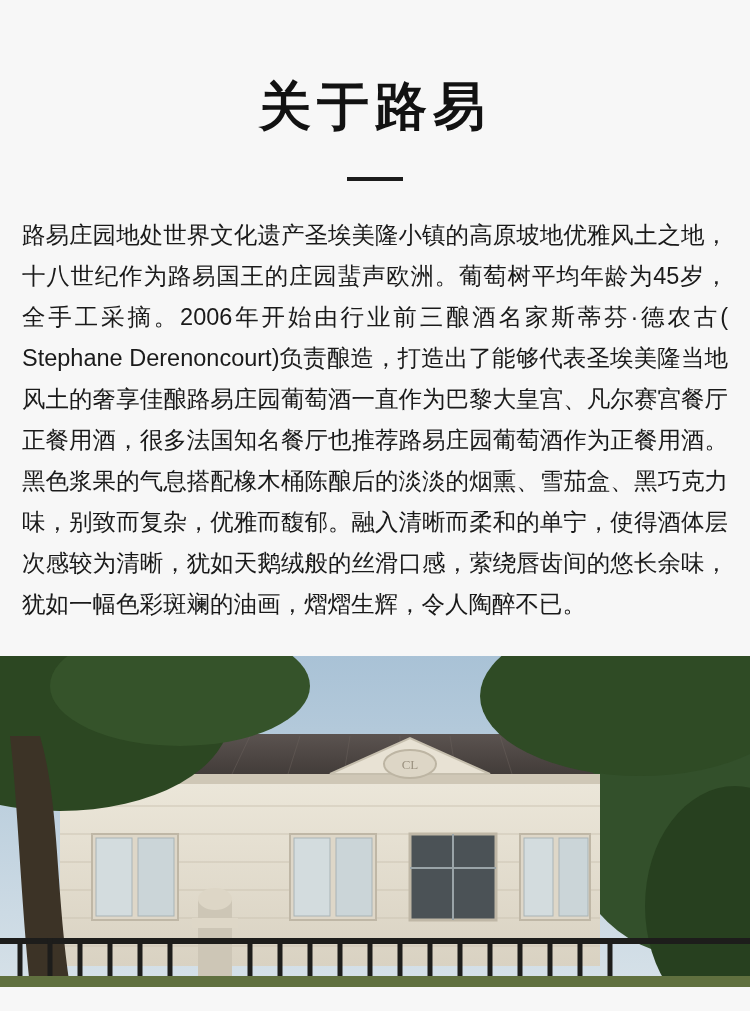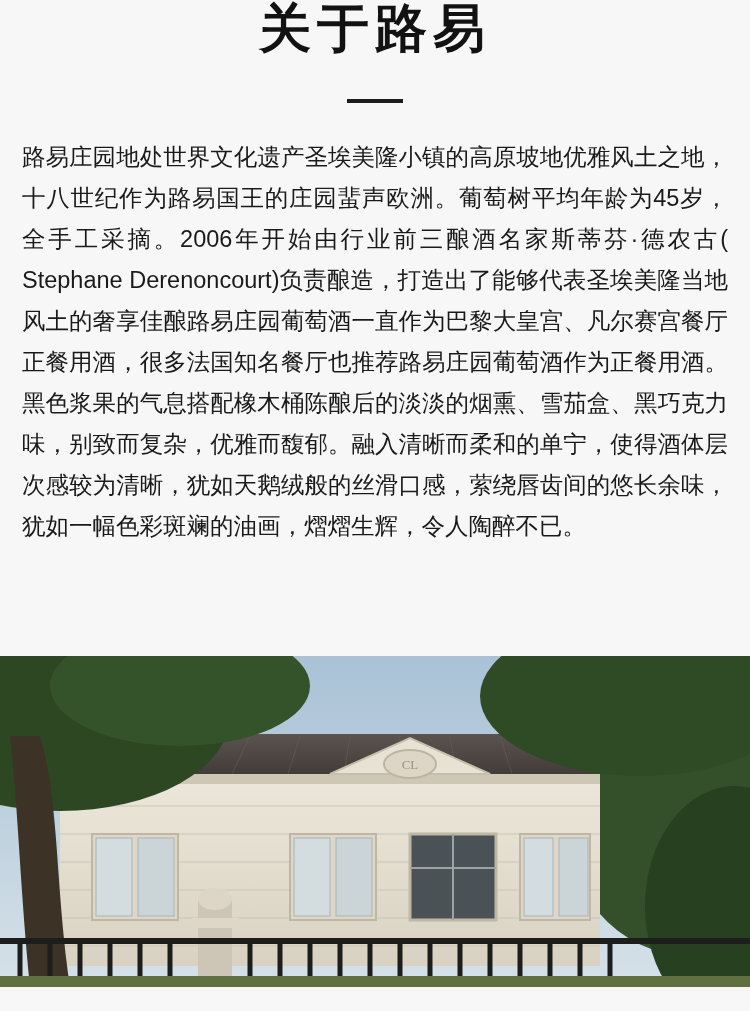--- a/index.html
+++ b/index.html
@@ -23,20 +23,21 @@
   .content-block {
     position: absolute;
     top: 0;
     left: 0;
     width: 750px;
     height: 680px;
     background: #f7f7f7;
   }
   .title {
     margin: 0;
+    padding-top: 78px;
     text-align: center;
     font-family: "Liberation Serif", "DejaVu Serif", serif;
     font-size: 52px;
     font-weight: 700;
     letter-spacing: 6px;
     color: #121212;
     line-height: 1.1;
   }
   .divider-wrap {
     display: flex;

